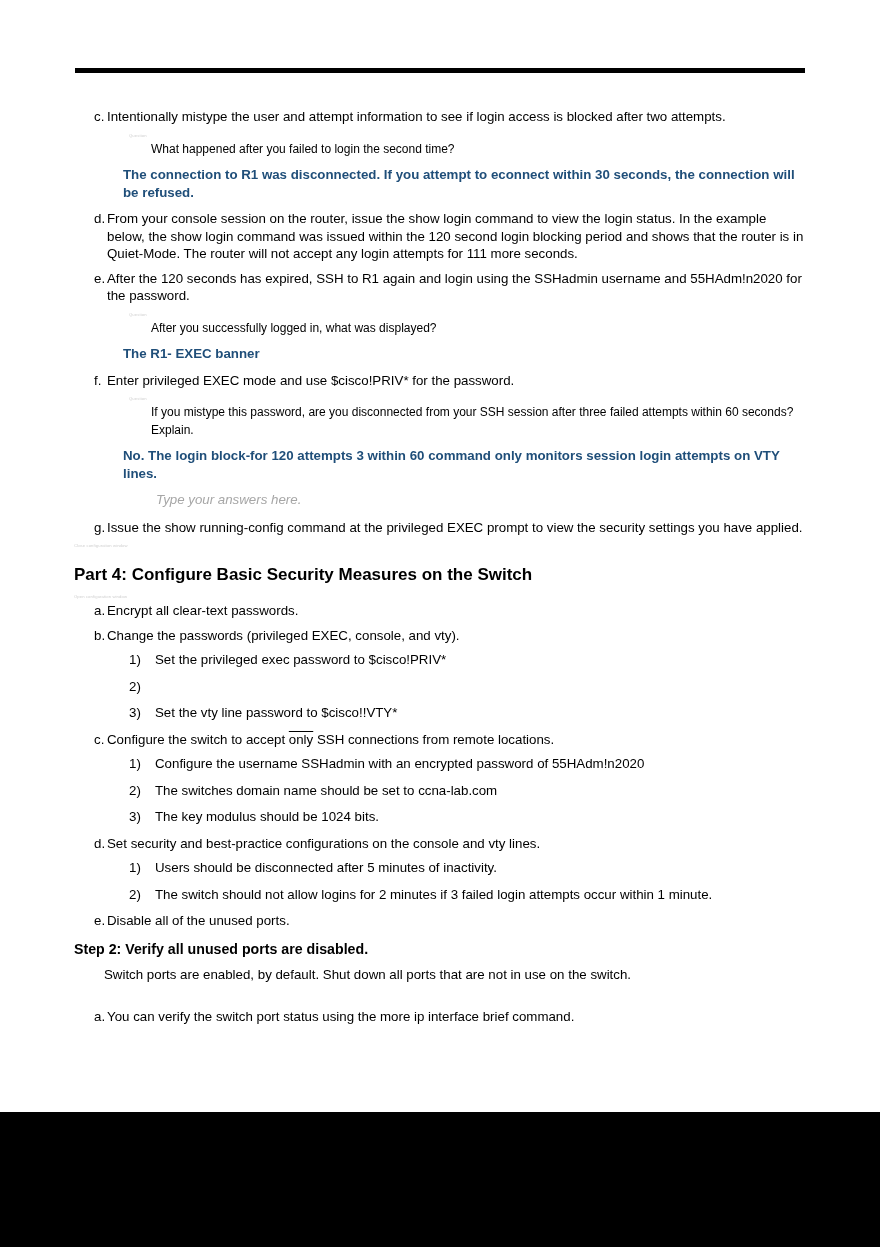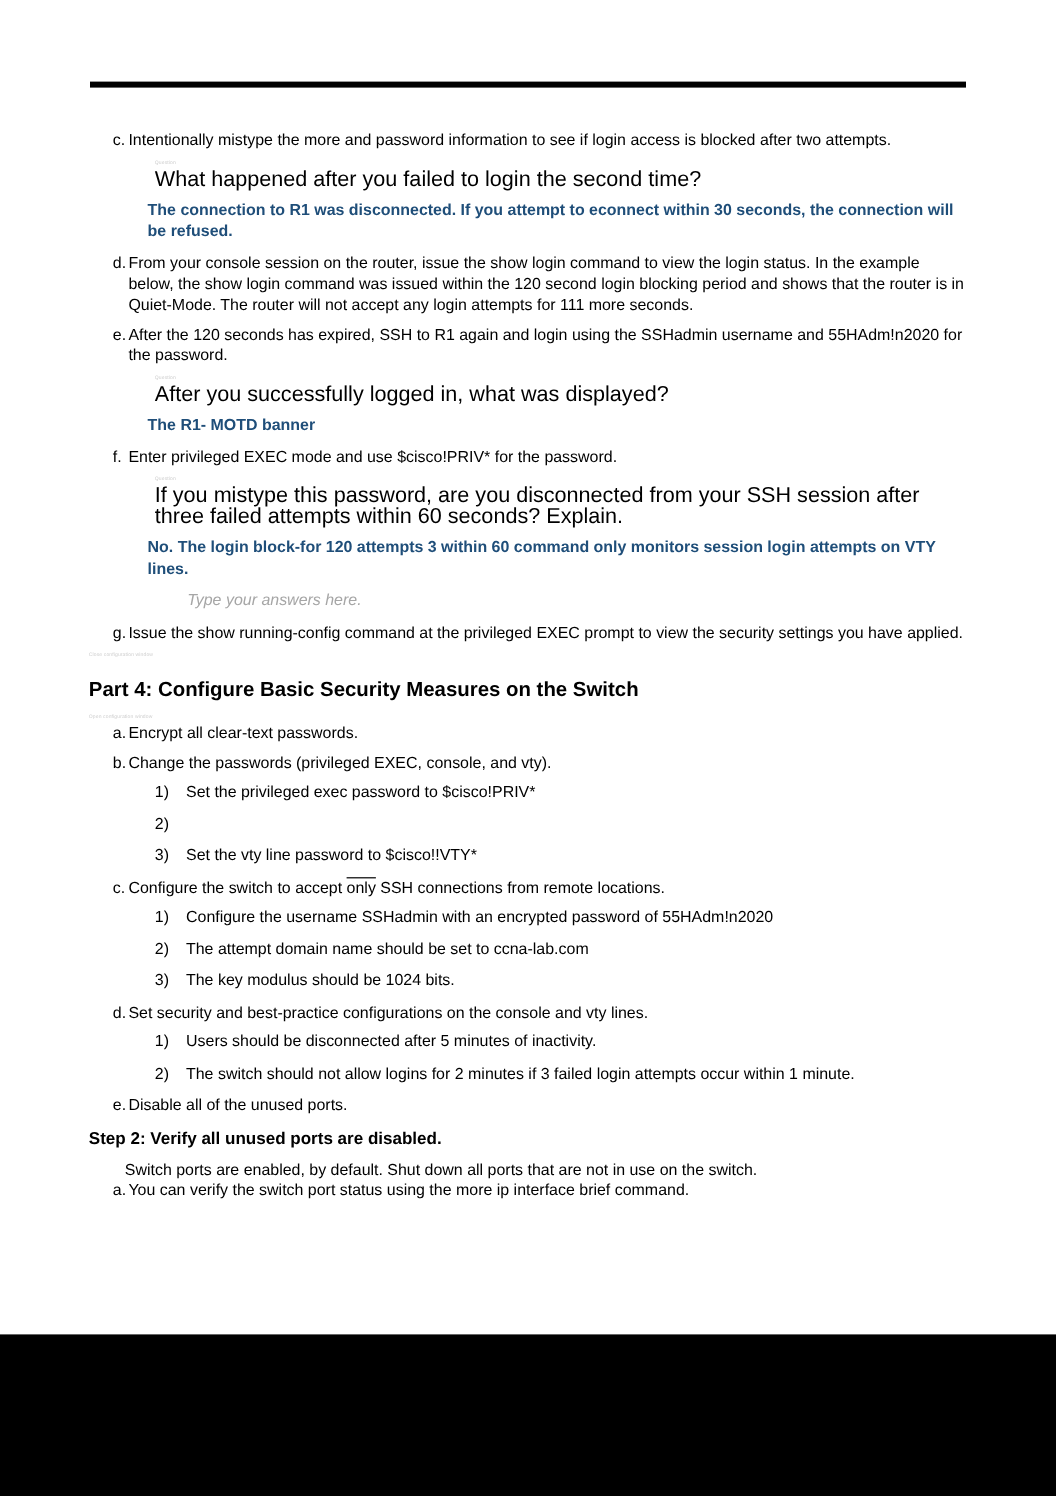--- a/index.html
+++ b/index.html
@@ -82,30 +82,30 @@
     line-height: 17.5px;
   }
   .subitem > .body {
     flex: 1 1 auto;
     font-size: 13.3px;
     line-height: 17.5px;
   }
 
   
   .sub-para {
-    margin-left: 55px;
-    font-size: 18px;
+    margin-left: 77px;
+    font-size: 12px;
     line-height: 17.5px;
     margin-bottom: 8px;
   }
   .indent-para {
     margin-left: 30px;
     font-size: 13.3px;
     line-height: 17.5px;
-    margin-bottom: 0;
+    margin-bottom: 25px;
   }
 
   
   .answer {
     margin-left: 49px;
     color: #1F4E79;
     font-weight: bold;
     font-size: 13.3px;
     line-height: 17.5px;
     margin-bottom: 9px;
@@ -154,40 +154,40 @@
 <body>
 
 <div class="page">
 
   <div class="header-rule"></div>
 
   <div class="content">
 
     <div class="item">
       <div class="marker">c.</div>
-      <div class="body">Intentionally mistype the more and password information to see if login access is blocked after two attempts.</div>
+      <div class="body">Intentionally mistype the user and attempt information to see if login access is blocked after two attempts.</div>
     </div>
 
     <div class="tiny-label q">Question</div>
     <div class="sub-para">What happened after you failed to login the second time?</div>
     <div class="answer">The connection to R1 was disconnected. If you attempt to econnect within 30 seconds, the connection will be refused.</div>
 
     <div class="item">
       <div class="marker">d.</div>
       <div class="body">From your console session on the router, issue the <b>show login</b> command to view the login status. In the example below, the <b>show login</b> command was issued within the 120 second login blocking period and shows that the router is in Quiet-Mode. The router will not accept any login attempts for 111 more seconds.</div>
     </div>
 
     <div class="item">
       <div class="marker">e.</div>
       <div class="body">After the 120 seconds has expired, SSH to R1 again and login using the <b>SSHadmin</b> username and <b>55HAdm!n2020</b> for the password.</div>
     </div>
 
     <div class="tiny-label q">Question</div>
     <div class="sub-para">After you successfully logged in, what was displayed?</div>
-    <div class="answer">The R1- MOTD banner</div>
+    <div class="answer">The R1- EXEC banner</div>
 
     <div class="item">
       <div class="marker">f.</div>
       <div class="body">Enter privileged EXEC mode and use <b>$cisco!PRIV*</b> for the password.</div>
     </div>
 
     <div class="tiny-label q">Question</div>
     <div class="sub-para">If you mistype this password, are you disconnected from your SSH session after three failed attempts within 60 seconds? Explain.</div>
     <div class="answer">No. The login block-for 120 attempts 3 within 60 command only monitors session login attempts on VTY lines.</div>
     <div class="placeholder-text">Type your answers here.</div>
@@ -227,21 +227,21 @@
         <div class="item">
           <div class="marker">c.</div>
           <div class="body">Configure the switch to accept <span class="ovl">only</span> SSH connections from remote locations.</div>
         </div>
         <div class="subitem">
           <div class="marker">1)</div>
           <div class="body">Configure the username <b>SSHadmin</b> with an encrypted password of <b>55HAdm!n2020</b></div>
         </div>
         <div class="subitem">
           <div class="marker">2)</div>
-          <div class="body">The attempt domain name should be set to ccna-lab.com</div>
+          <div class="body">The switches domain name should be set to ccna-lab.com</div>
         </div>
         <div class="subitem">
           <div class="marker">3)</div>
           <div class="body">The key modulus should be 1024 bits.</div>
         </div>
         <div class="item">
           <div class="marker">d.</div>
           <div class="body">Set security and best-practice configurations on the console and vty lines.</div>
         </div>
         <div class="subitem">

